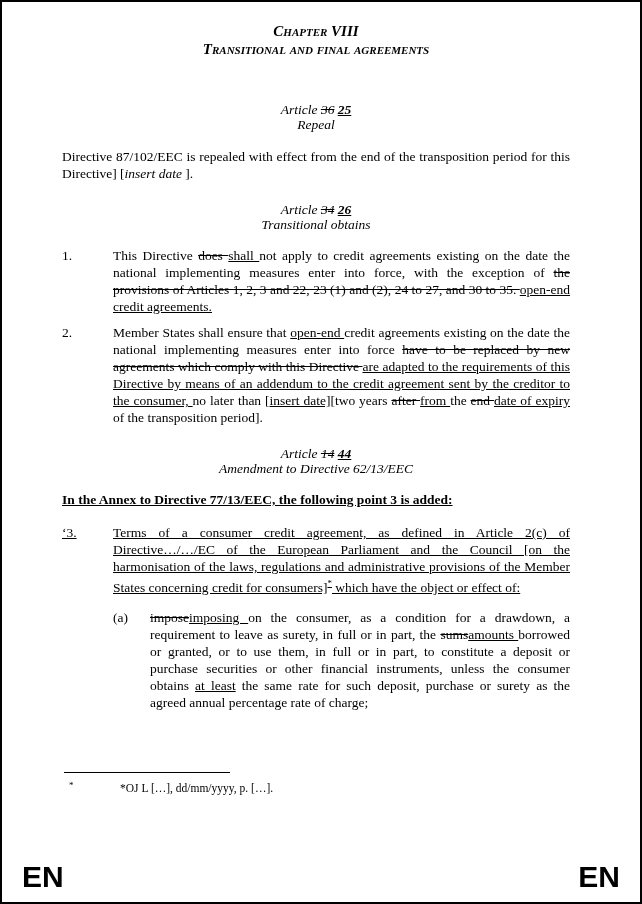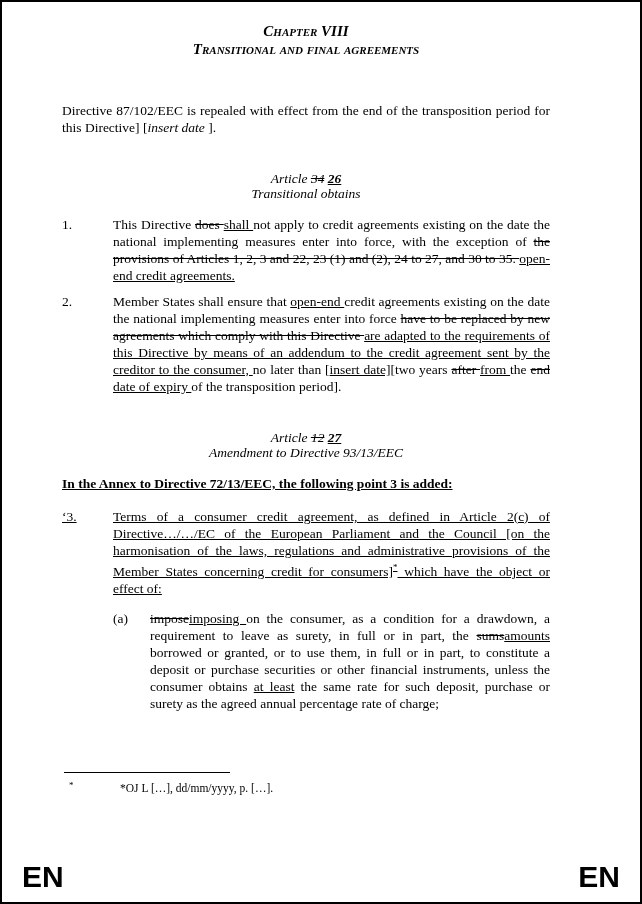--- a/index.html
+++ b/index.html
@@ -6,28 +6,28 @@
   .page {
     position:relative;
     width:642px; height:904px;
     background:#fff;
     border:2px solid #000;
     box-sizing:border-box;
     font-family:"Liberation Serif", serif;
     color:#000;
     overflow:hidden;
   }
-  .content { padding:20px 90px 0 60px; }
+  .content { padding:20px 70px 0 60px; }
 
   
   .chapter-block { text-align:center; line-height:18px; margin-bottom:44px; }
   .chapter { font-weight:bold; font-style:italic; font-variant:small-caps; font-size:15px; }
   .art-block { text-align:center; line-height:15px; font-size:13.5px; }
   .art-block.first { margin-bottom:16px; }
-  .art-block.spaced { margin-top:35px; margin-bottom:15px; }
+  .art-block.spaced { margin-top:20px; margin-bottom:15px; }
   .art-it { font-style:italic; }
   .art-old { font-style:italic; text-decoration:line-through; }
   .art-new { font-style:italic; font-weight:bold; text-decoration:underline; }
 
   
   .p { font-size:13.5px; line-height:17px; text-align:justify; }
   .hang1 { position:relative; padding-left:51px; }
   .hang1 > .marker { position:absolute; left:0; top:0; }
   .hang2 { position:relative; padding-left:88px; }
   .hang2 > .marker { position:absolute; left:51px; top:0; }
@@ -65,42 +65,46 @@
 <body>
 
 <div class="page">
   <div class="content">
 
     <div class="chapter-block">
       <div class="chapter">Chapter VIII</div>
       <div class="chapter">Transitional and final agreements</div>
     </div>
 
+    <div class="art-block first">
+      <div><span class="art-it">Article </span><span class="art-old">36</span><span> </span><span class="art-new">25</span></div>
+      <div class="art-it">Repeal</div>
+    </div>
 
     <div class="p"><span>Directive 87/102/EEC is repealed with effect from the end of the transposition period for this Directive] [</span><span class="it">insert date</span><span> ].</span></div>
 
     <div class="art-block spaced">
       <div><span class="art-it">Article </span><span class="art-old">34</span><span> </span><span class="art-new">26</span></div>
       <div class="art-it">Transitional obtains</div>
     </div>
 
     <div class="p hang1">
       <span class="marker">1.</span><span>This Directive </span><span class="strike">does </span><span class="bu">shall </span><span>not apply to credit agreements existing on the date the national implementing measures enter into force, with the exception of </span><span class="strike">the provisions of Articles 1, 2, 3 and 22, 23 (1) and (2), 24 to 27, and 30 to 35. </span><span class="bu">open-end credit agreements.</span>
     </div>
 
     <div class="p hang1 mt9">
       <span class="marker">2.</span><span>Member States shall ensure that </span><span class="bu">open-end </span><span>credit agreements existing on the date the national implementing measures enter into force </span><span class="strike">have to be replaced by new agreements which comply with this Directive </span><span class="bu">are adapted to the requirements of this Directive by means of an addendum to the credit agreement sent by the creditor to the consumer, </span><span>no later than [</span><span class="bu">insert date]</span><span>[two years </span><span class="strike">after </span><span class="bu">from </span><span>the </span><span class="strike">end </span><span class="bu">date of expiry </span><span>of the transposition period].</span>
     </div>
 
     <div class="art-block spaced">
-      <div><span class="art-it">Article </span><span class="art-old">12</span><span> </span><span class="art-new">27</span></div>
-      <div class="art-it">Amendment to Directive 93/13/EEC</div>
+      <div><span class="art-it">Article </span><span class="art-old">14</span><span> </span><span class="art-new">44</span></div>
+      <div class="art-it">Amendment to Directive 62/13/EEC</div>
     </div>
 
-    <div class="intro">In the Annex to Directive 72/13/EEC, the following point 3 is added:</div>
+    <div class="intro">In the Annex to Directive 77/13/EEC, the following point 3 is added:</div>
 
     <div class="p hang1 mt16">
       <span class="marker bu">‘3.</span><span class="bu">Terms of a consumer credit agreement, as defined in Article 2(c) of Directive…/…/EC of the European Parliament and the Council [on the harmonisation of the laws, regulations and administrative provisions of the Member States concerning credit for consumers]</span><sup class="fn-ref bu">*</sup><span class="bu"> which have the object or effect of:</span>
     </div>
 
     <div class="p hang2 mt13">
       <span class="marker">(a)</span><span class="strike">impose</span><span class="bu">imposing </span><span>on the consumer, as a condition for a drawdown, a requirement to leave as surety, in full or in part, the </span><span class="strike">sums</span><span class="bu">amounts </span><span>borrowed or granted, or to use them, in full or in part, to constitute a deposit or purchase securities or other financial instruments, unless the consumer obtains </span><span class="bu">at least</span><span> the same rate for such deposit, purchase or surety as the agreed annual percentage rate of charge;</span>
     </div>
 
   </div>

